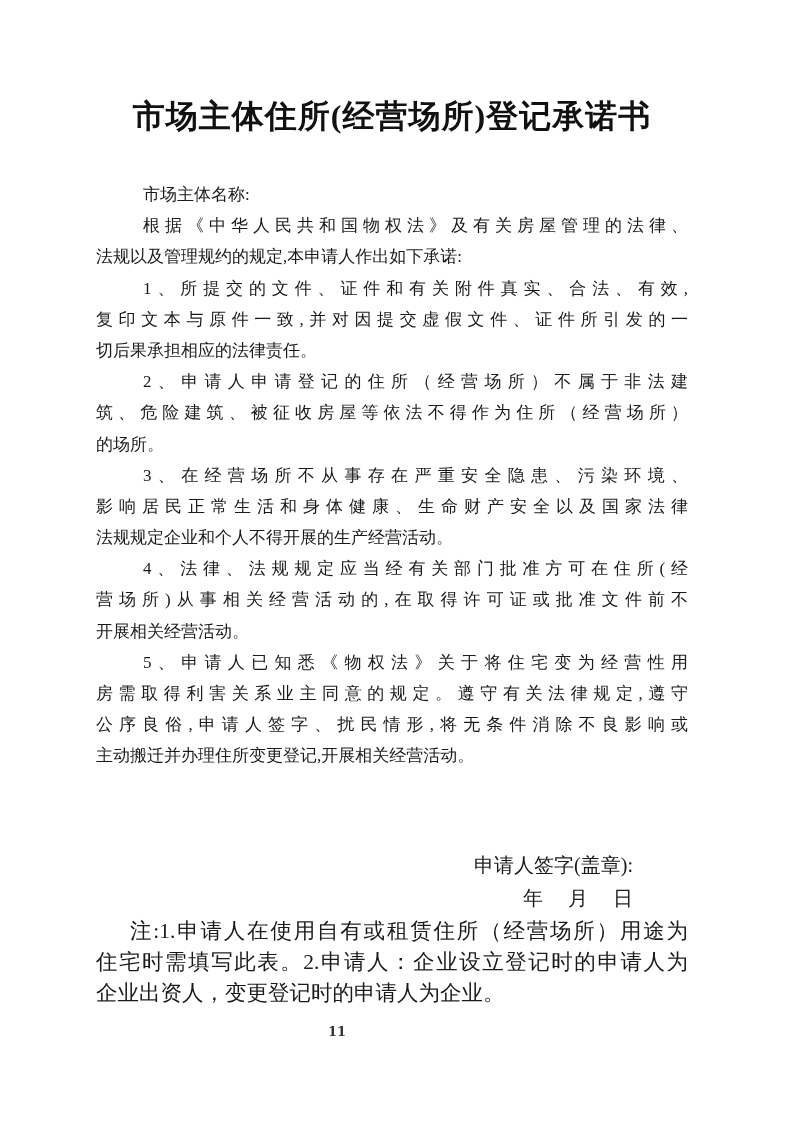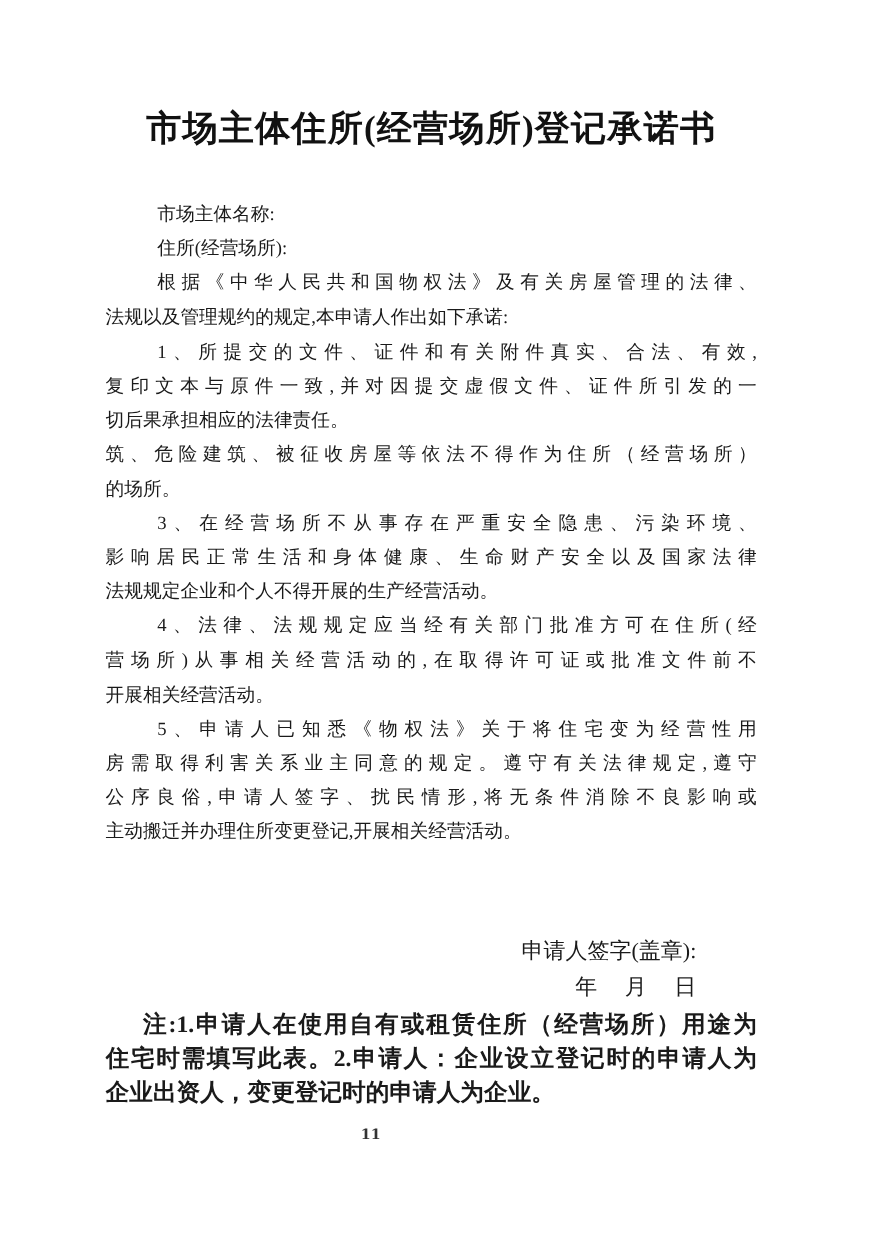--- a/index.html
+++ b/index.html
@@ -57,21 +57,20 @@
     line-height: 33px;
     text-align: right;
   }
   .notes-block {
     position: absolute;
     top: 916px;
     left: 96px;
     width: 592px;
     font-size: 21.5px;
     line-height: 31.2px;
-    font-weight: bold;
   }
   .ln.note-ind {
     text-indent: 34px;
   }
   .page-number {
     position: absolute;
     top: 1024px;
     left: 0;
     width: 674px;
     text-align: center;
@@ -83,26 +82,26 @@
 </style>
 </head>
 <body>
 
 <div class="page">
 
   <div class="doc-title">市场主体住所(经营场所)登记承诺书</div>
 
   <div class="body-block">
     <div class="ln ind">市场主体名称:</div>
-    <div class="ln ind">住所(经营场所):</div>
     <div class="ln ind j">根据《中华人民共和国物权法》及有关房屋管理的法律、</div>
     <div class="ln">法规以及管理规约的规定,本申请人作出如下承诺:</div>
     <div class="ln ind j">1、所提交的文件、证件和有关附件真实、合法、有效,</div>
     <div class="ln j">复印文本与原件一致,并对因提交虚假文件、证件所引发的一</div>
     <div class="ln">切后果承担相应的法律责任。</div>
+    <div class="ln ind j">2、申请人申请登记的住所（经营场所）不属于非法建</div>
     <div class="ln j">筑、危险建筑、被征收房屋等依法不得作为住所（经营场所）</div>
     <div class="ln">的场所。</div>
     <div class="ln ind j">3、在经营场所不从事存在严重安全隐患、污染环境、</div>
     <div class="ln j">影响居民正常生活和身体健康、生命财产安全以及国家法律</div>
     <div class="ln">法规规定企业和个人不得开展的生产经营活动。</div>
     <div class="ln ind j">4、法律、法规规定应当经有关部门批准方可在住所(经</div>
     <div class="ln j">营场所)从事相关经营活动的,在取得许可证或批准文件前不</div>
     <div class="ln">开展相关经营活动。</div>
     <div class="ln ind j">5、申请人已知悉《物权法》关于将住宅变为经营性用</div>
     <div class="ln j">房需取得利害关系业主同意的规定。遵守有关法律规定,遵守</div>

